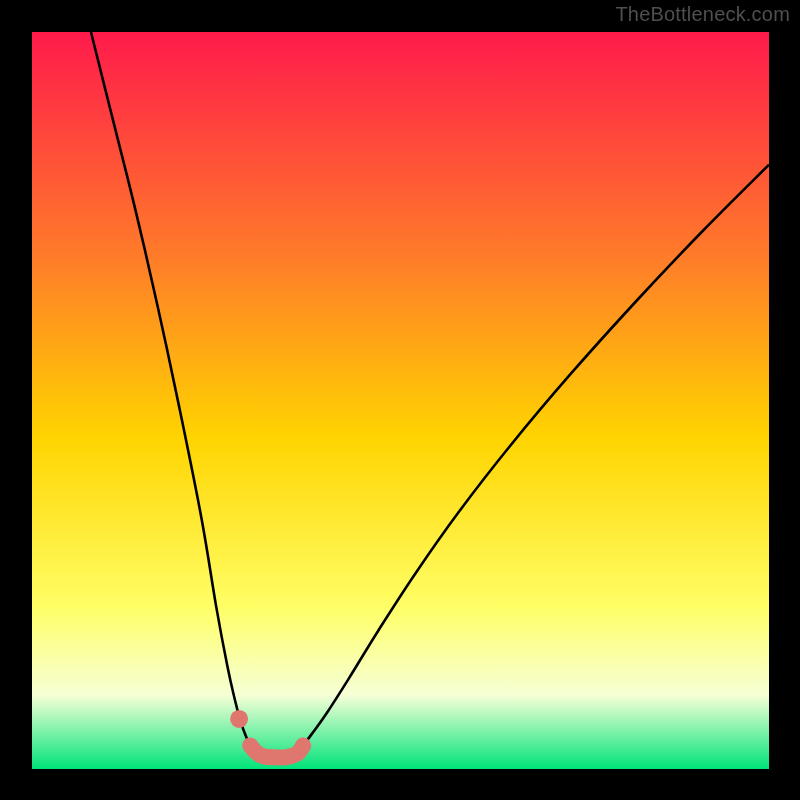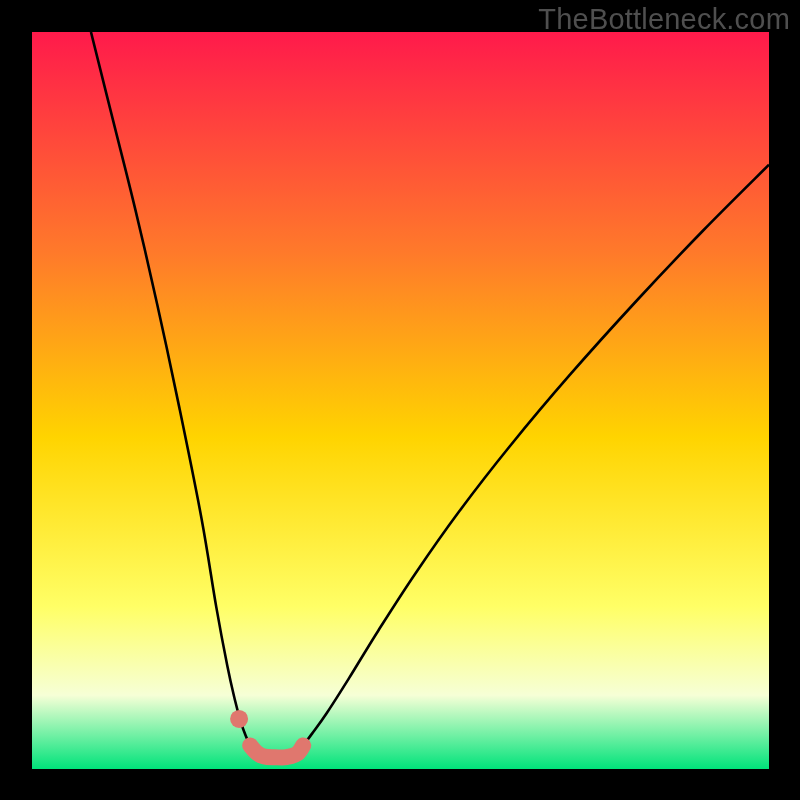--- a/index.html
+++ b/index.html
@@ -17,21 +17,21 @@
     top: 0;
     width: 800px;
     height: 800px;
     background: #000;
   }
   .watermark {
     position: absolute;
     top: 3px;
     right: 10px;
     color: #4f4f4f;
-    font-size: 29px;
+    font-size: 20px;
     font-weight: 400;
     letter-spacing: 0.2px;
     z-index: 50;
   }
   .plot-wrap {
     position: absolute;
     left: 32px;
     top: 32px;
     width: 737px;
     height: 737px;

